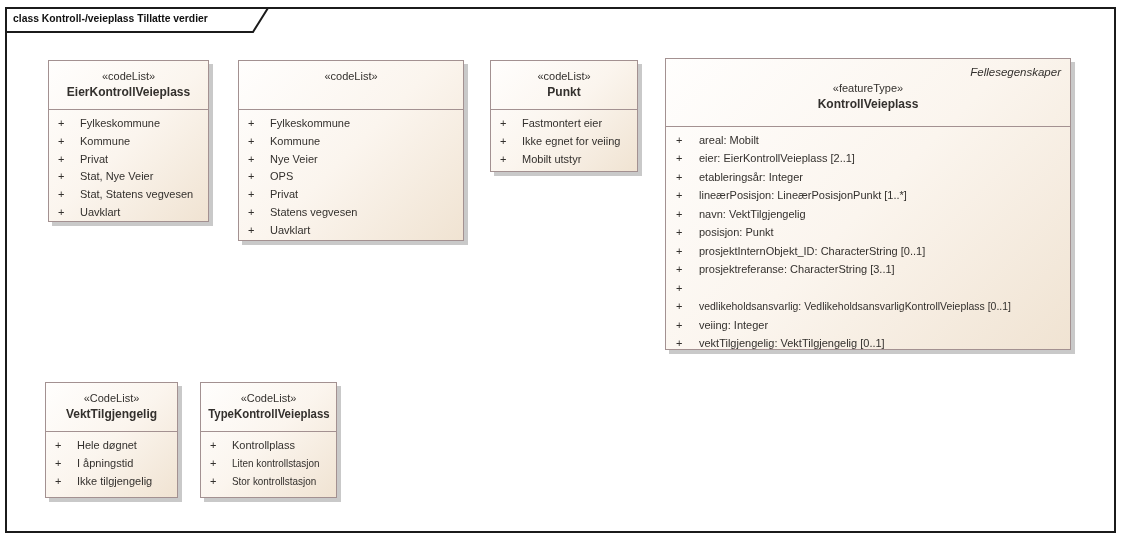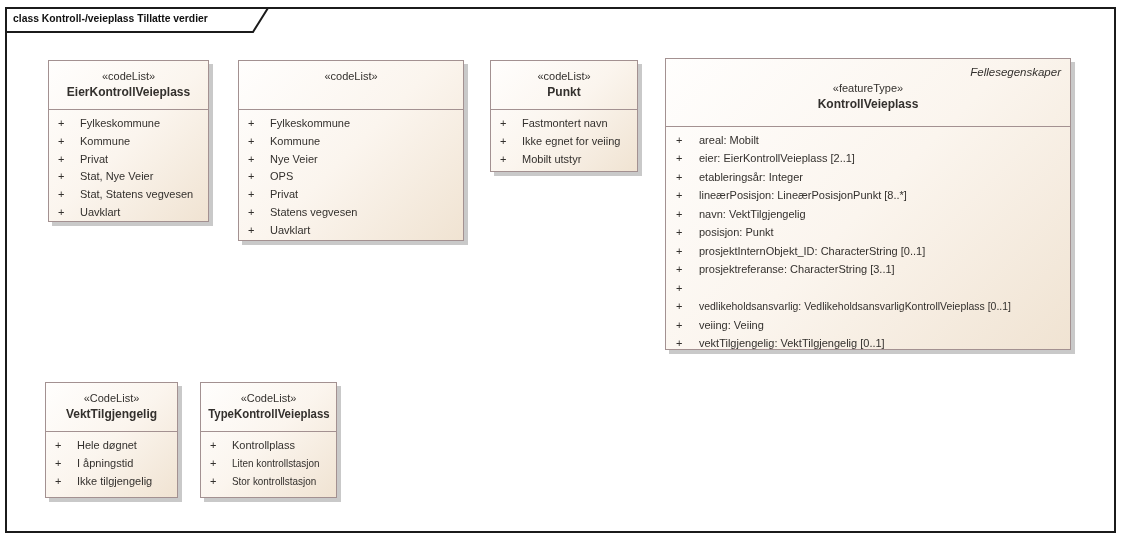--- a/index.html
+++ b/index.html
@@ -166,21 +166,21 @@
 </div>
 
 <div id="box-veiing" class="uml-box small">
   <div class="box-header">
     <div class="stereotype">«codeList»</div>
     <div class="box-name">Punkt</div>
   </div>
   <div class="box-body">
     <div class="row">
         <span class="plus">+</span>
-        <span class="lbl">Fastmontert navn</span>
+        <span class="lbl">Fastmontert eier</span>
       </div>
     <div class="row">
         <span class="plus">+</span>
         <span class="lbl">Ikke egnet for veiing</span>
       </div>
     <div class="row">
         <span class="plus">+</span>
         <span class="lbl">Mobilt utstyr</span>
       </div>
   </div>
@@ -200,21 +200,21 @@
     <div class="row">
         <span class="plus">+</span>
         <span class="lbl">eier: EierKontrollVeieplass [2..1]</span>
       </div>
     <div class="row">
         <span class="plus">+</span>
         <span class="lbl">etableringsår: Integer</span>
       </div>
     <div class="row">
         <span class="plus">+</span>
-        <span class="lbl">lineærPosisjon: LineærPosisjonPunkt [8..*]</span>
+        <span class="lbl">lineærPosisjon: LineærPosisjonPunkt [1..*]</span>
       </div>
     <div class="row">
         <span class="plus">+</span>
         <span class="lbl">navn: VektTilgjengelig</span>
       </div>
     <div class="row">
         <span class="plus">+</span>
         <span class="lbl">posisjon: Punkt</span>
       </div>
     <div class="row">
@@ -227,21 +227,21 @@
       </div>
     <div class="row">
         <span class="plus">+</span>
       </div>
     <div class="row">
         <span class="plus">+</span>
         <span class="lbl squeeze-sm">vedlikeholdsansvarlig: VedlikeholdsansvarligKontrollVeieplass [0..1]</span>
       </div>
     <div class="row">
         <span class="plus">+</span>
-        <span class="lbl">veiing: Veiing</span>
+        <span class="lbl">veiing: Integer</span>
       </div>
     <div class="row">
         <span class="plus">+</span>
         <span class="lbl">vektTilgjengelig: VektTilgjengelig [0..1]</span>
       </div>
   </div>
 </div>
 
 <div id="box-vekt" class="uml-box small">
   <div class="box-header">

